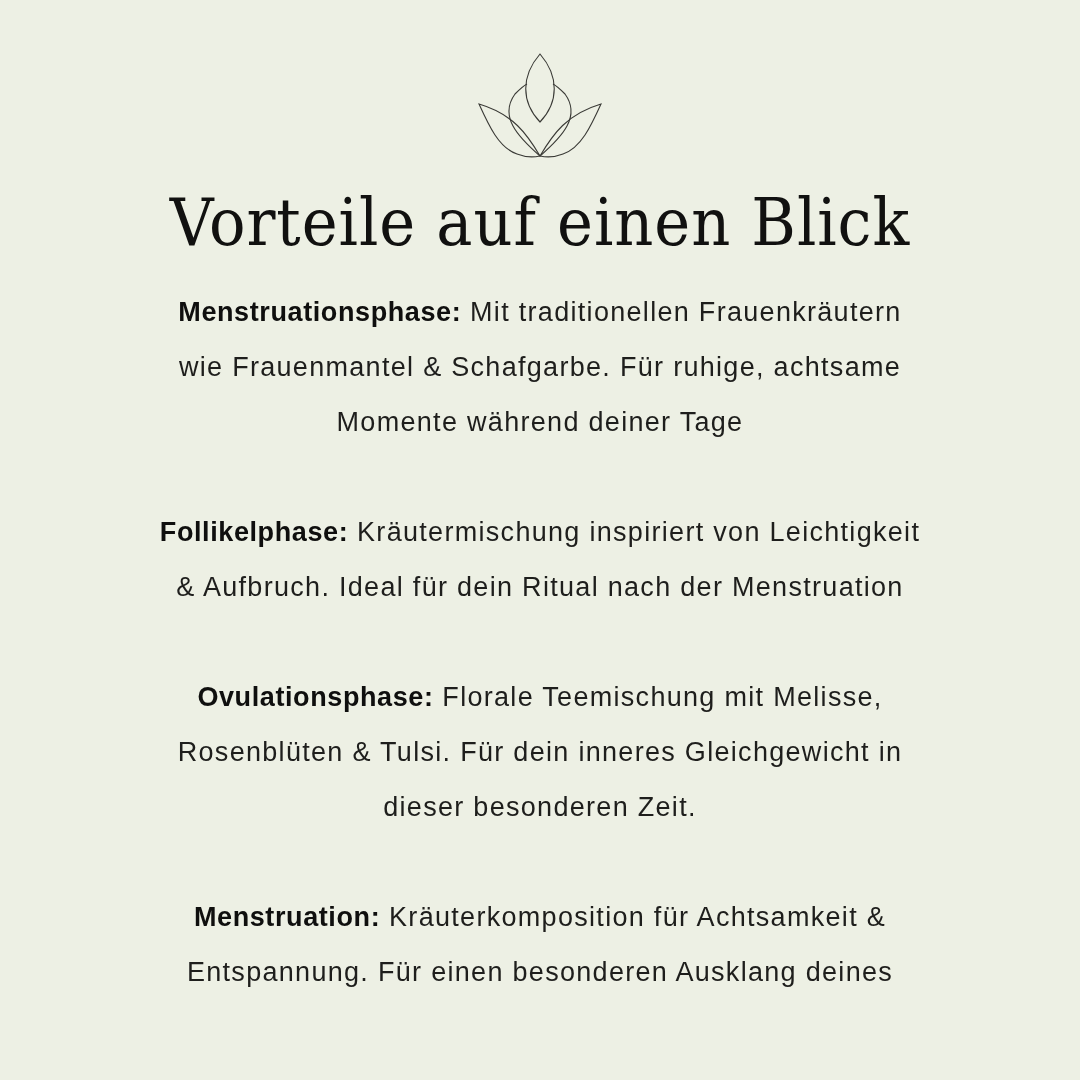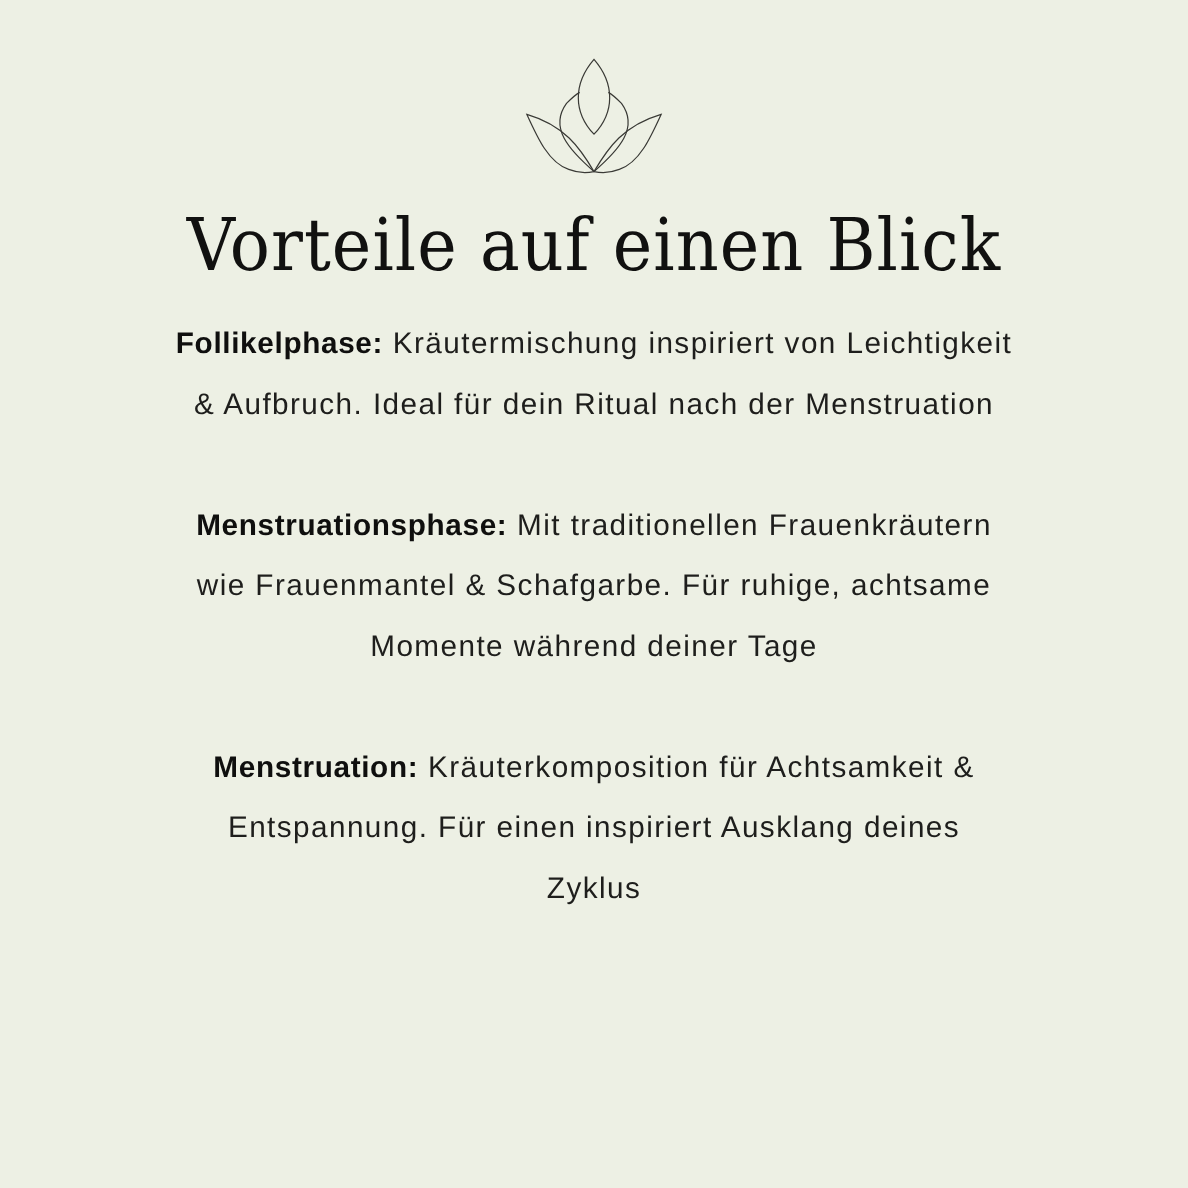--- a/index.html
+++ b/index.html
@@ -79,30 +79,34 @@
   <path d="M63 104 C 50 82, 36 62, 2 52 C 12 74, 22 96, 40 102 C 50 106, 58 105, 63 104 Z"></path>
 
   <path d="M63 104 C 76 82, 90 62, 124 52 C 114 74, 104 96, 86 102 C 76 106, 68 105, 63 104 Z"></path>
 </svg>
 
 <h1 class="title">Vorteile auf einen Blick</h1>
 
 <div class="content">
 
   <p class="para">
+    <span class="line"><span class="label">Menstruationsphase:</span><span> Mit traditionellen Frauenkräutern</span></span>
+    <span class="line">wie Frauenmantel &amp; Schafgarbe. Für ruhige, achtsame</span>
+    <span class="line">Momente während deiner Tage</span>
+  </p>
+
+  <p class="para">
     <span class="line"><span class="label">Follikelphase:</span><span> Kräutermischung inspiriert von Leichtigkeit</span></span>
     <span class="line">&amp; Aufbruch. Ideal für dein Ritual nach der Menstruation</span>
   </p>
 
   <p class="para">
-    <span class="line"><span class="label">Menstruationsphase:</span><span> Mit traditionellen Frauenkräutern</span></span>
-    <span class="line">wie Frauenmantel &amp; Schafgarbe. Für ruhige, achtsame</span>
-    <span class="line">Momente während deiner Tage</span>
+    <span class="line"><span class="label">Ovulationsphase:</span><span> Florale Teemischung mit Melisse,</span></span>
+    <span class="line">Rosenblüten &amp; Tulsi. Für dein inneres Gleichgewicht in</span>
+    <span class="line">dieser besonderen Zeit.</span>
   </p>
-
 
   <p class="para">
     <span class="line"><span class="label">Menstruation:</span><span> Kräuterkomposition für Achtsamkeit &amp;</span></span>
-    <span class="line">Entspannung. Für einen inspiriert Ausklang deines</span>
-    <span class="line">Zyklus</span>
+    <span class="line">Entspannung. Für einen besonderen Ausklang deines</span>
   </p>
 
 </div>
 
 </body></html>

